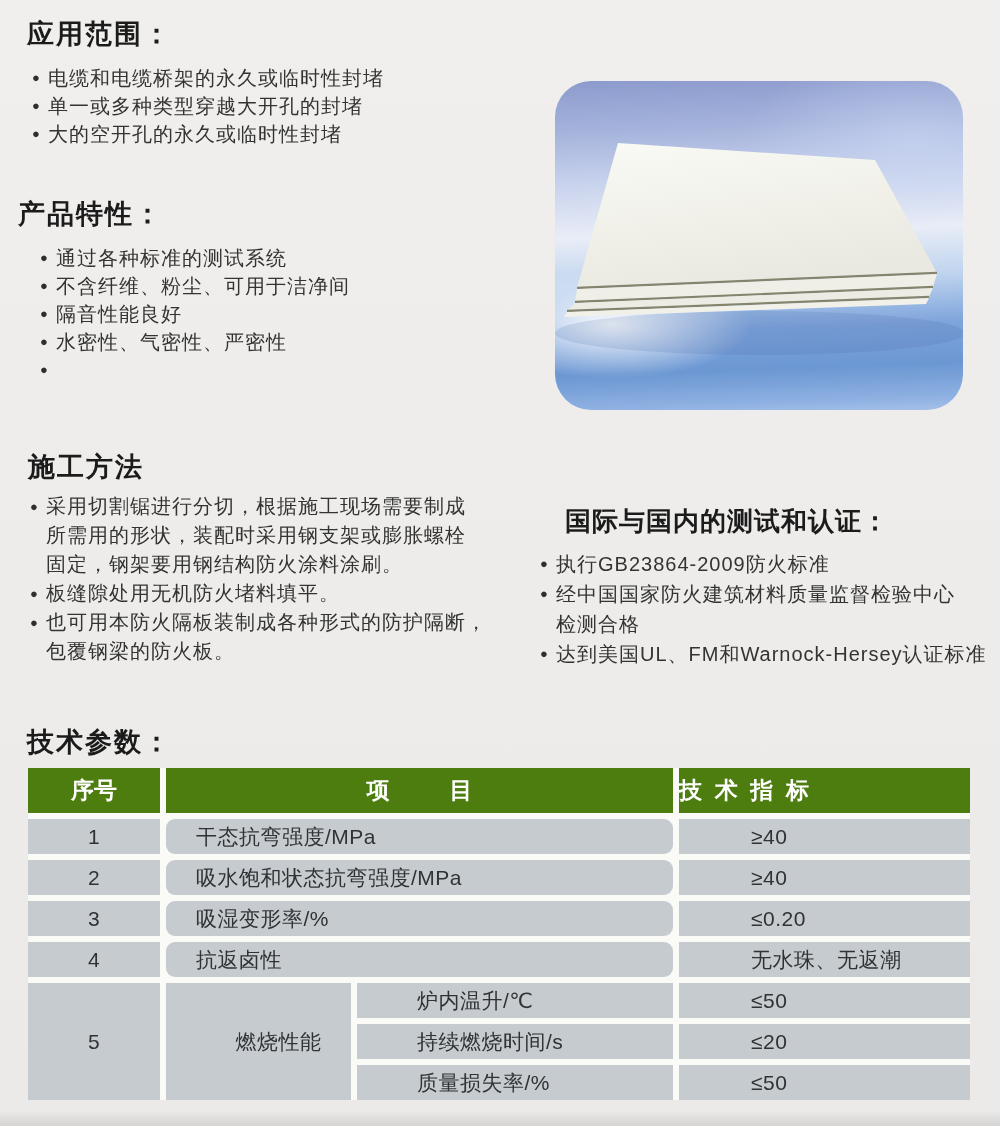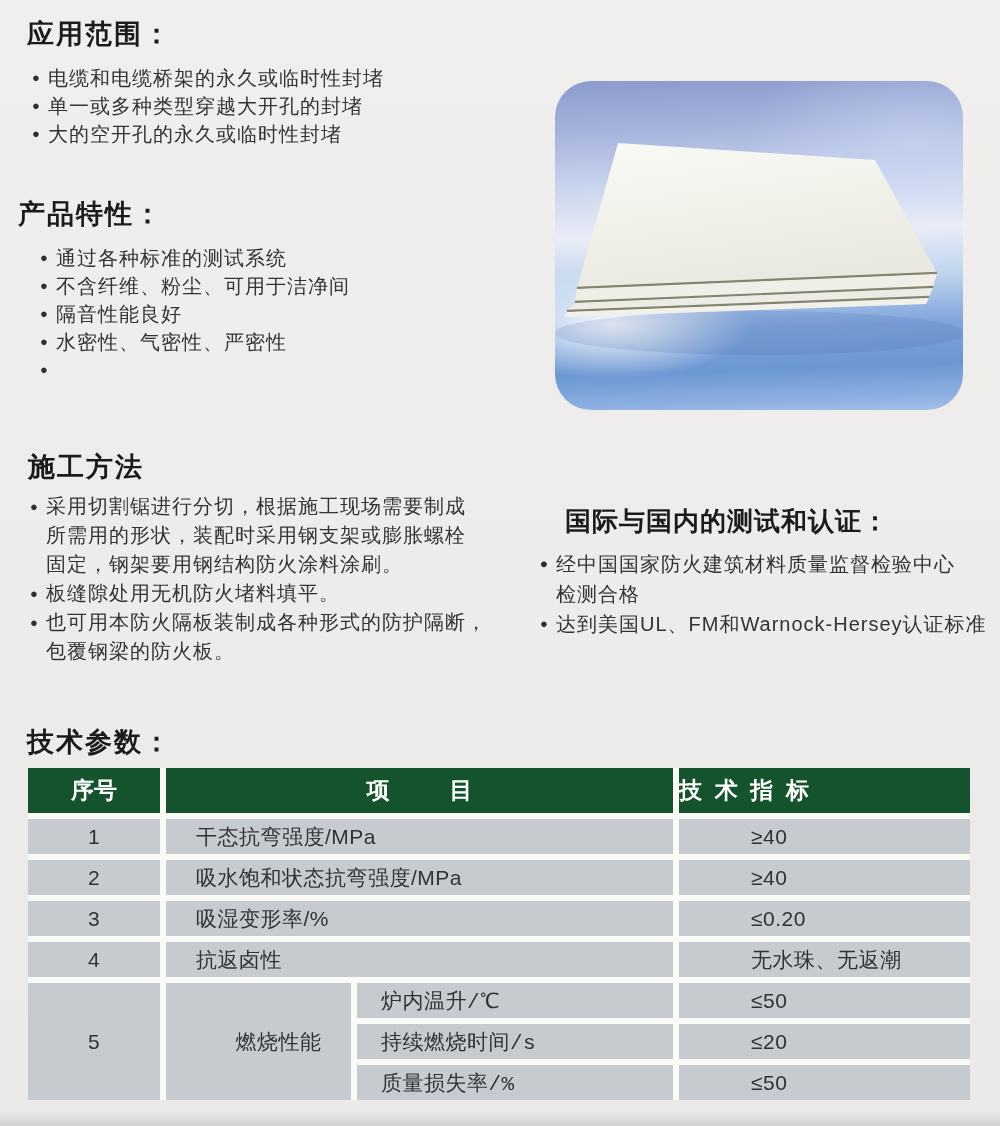--- a/index.html
+++ b/index.html
@@ -50,33 +50,33 @@
   
   .ptable{
     position:absolute;left:28px;top:768px;width:942px;
     display:grid;
     grid-template-columns:132px 185px 316px 291px;
     grid-template-rows:45px repeat(7,35px);
     gap:6px;
     background:#FAFAF7;
   }
   .th{
-    background:#14532d;color:#FFFFFF;font-weight:700;font-size:23px;
+    background:#4d7c0f;color:#FFFFFF;font-weight:700;font-size:23px;
     display:flex;align-items:center;justify-content:center;
   }
   .td{
     background:#C6CBCF;color:#303234;font-size:21px;
     display:flex;align-items:center;letter-spacing:0.5px;
   }
   .c-no{grid-column:1;justify-content:center;}
   .c-itemfull{grid-column:2/4;}
   .c-group{grid-column:2;justify-content:center;padding-left:40px;}
-  .c-sub{grid-column:3;padding-left:24px;box-sizing:border-box;font-family:Liberation Mono, monospace;}
+  .c-sub{grid-column:3;padding-left:60px;box-sizing:border-box;}
   .c-val{grid-column:4;padding-left:72px;box-sizing:border-box;}
-  .td.c-itemfull{padding-left:30px;box-sizing:border-box;}
+  .td.c-itemfull{padding-left:30px;box-sizing:border-box;border-radius:9px;}
   .gr1{grid-row:1}.gr2{grid-row:2}.gr3{grid-row:3}.gr4{grid-row:4}
   .gr5{grid-row:5}.gr6{grid-row:6}.gr7{grid-row:7}.gr8{grid-row:8}
   .span3{grid-row:6/9;}
   .sp-wide span{letter-spacing:2.6em;margin-right:-2.6em;}
   .sp-med span{letter-spacing:0.55em;margin-right:-0.55em;}
   
   .bottom-strip{
     position:absolute;left:0;right:0;bottom:0;height:14px;
     background:linear-gradient(to bottom,#E9E8E6,#D5D4D2);
   }
@@ -127,21 +127,21 @@
     <li><span class="blt">●</span><span class="txt">采用切割锯进行分切，根据施工现场需要制成
 所需用的形状，装配时采用钢支架或膨胀螺栓
 固定，钢架要用钢结构防火涂料涂刷。</span></li>
     <li><span class="blt">●</span><span class="txt">板缝隙处用无机防火堵料填平。</span></li>
     <li><span class="blt">●</span><span class="txt">也可用本防火隔板装制成各种形式的防护隔断，
 包覆钢梁的防火板。</span></li>
   </ul>
 
   <div class="h1" style="left:537px;top:506px;font-size:26px;letter-spacing:1px;margin-left:28px;">国际与国内的测试和认证：</div>
   <ul class="blist lh30" style="left:540px;top:549px;width:452px;">
-    <li><span class="blt">●</span></li>
+    <li><span class="blt">●</span><span class="txt">执行GB23864-2009防火标准</span></li>
     <li><span class="blt">●</span><span class="txt">经中国国家防火建筑材料质量监督检验中心
 检测合格</span></li>
     <li><span class="blt">●</span><span class="txt">达到美国UL、FM和Warnock-Hersey认证标准</span></li>
   </ul>
 
   <div class="h1" style="left:27px;top:727px;">技术参数：</div>
 
   <div class="ptable">
 
     <div class="th c-no gr1">

